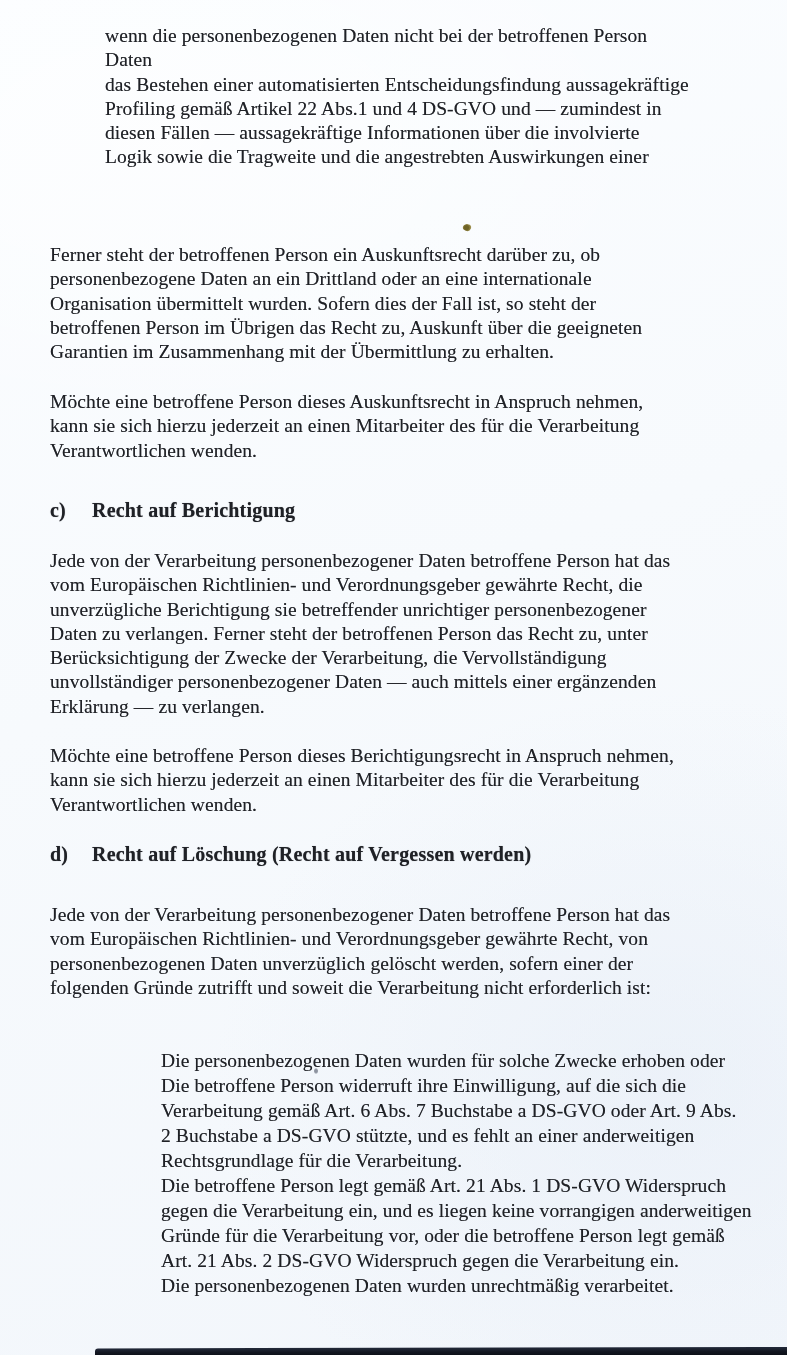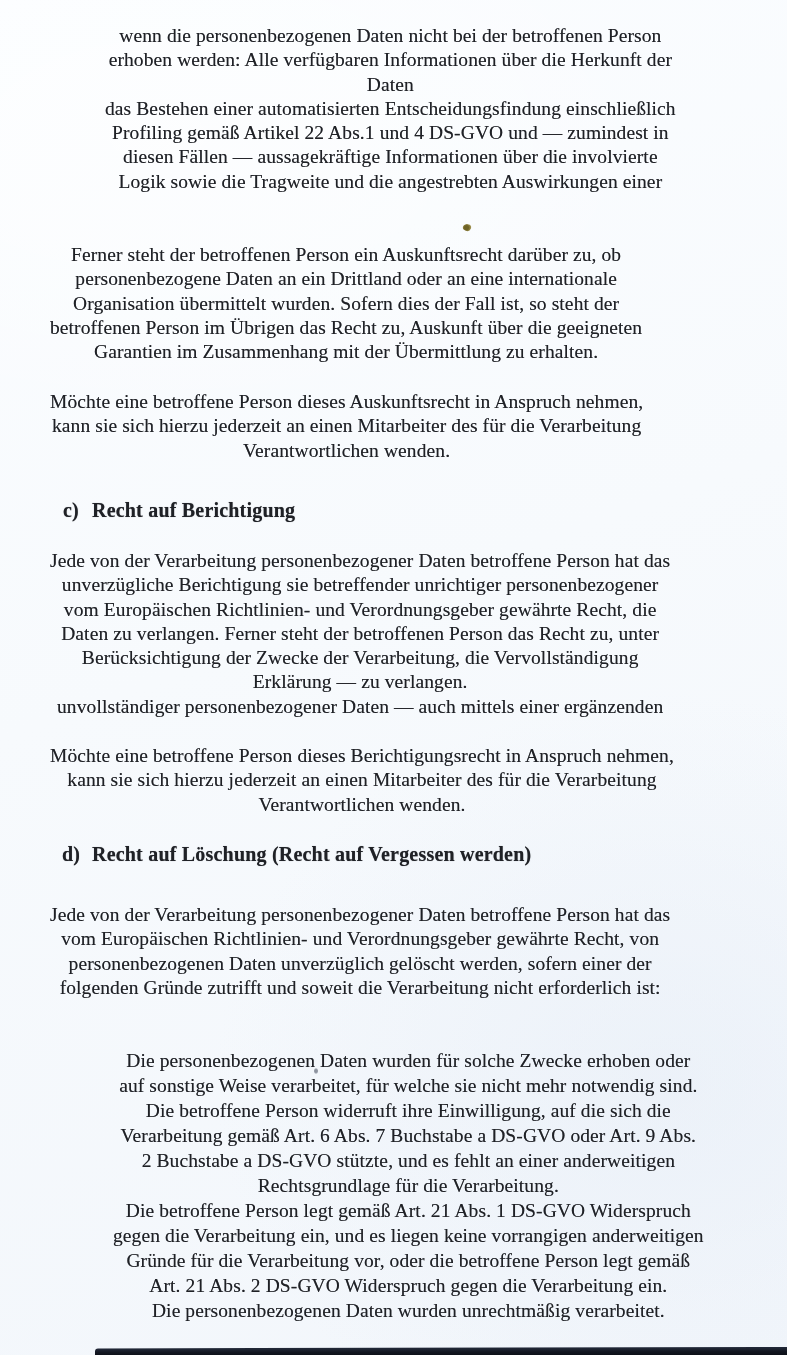--- a/index.html
+++ b/index.html
@@ -5,33 +5,33 @@
   html,body{margin:0;padding:0;}
   body{
     width:787px;height:1355px;overflow:hidden;position:relative;
     background:
       radial-gradient(900px 500px at 20% 10%, rgba(255,255,255,.55), rgba(255,255,255,0) 60%),
       radial-gradient(700px 600px at 85% 80%, rgba(226,234,245,.45), rgba(226,234,245,0) 65%),
       linear-gradient(160deg,#fbfdff 0%,#f7fafd 45%,#f2f6fb 100%);
     font-family:"Liberation Serif","DejaVu Serif",serif;
     color:#1f2126;
   }
-  .page{position:absolute;inset:0;text-align:center;}
+  .page{position:absolute;inset:0;}
   .block{
     position:absolute;
     font-size:19.5px;
     line-height:24.3px;
     white-space:nowrap;
     letter-spacing:.1px;
     text-shadow:0 0 .6px rgba(34,36,42,.55);
   }
   .block .tline{height:24.3px;}
   .indent-a{left:105px;}
   .indent-b{left:113px;line-height:25px;}
-  .indent-b .tline{height:25px;}
+  .indent-b .tline{height:25px;margin-left:48px;}
   .body-left{left:50px;}
   .heading{
     position:absolute;left:50px;
     font-size:20px;font-weight:bold;
     white-space:nowrap;letter-spacing:.2px;
     text-shadow:0 0 .7px rgba(25,27,32,.6);
     display:flex;
   }
   .heading .hlabel{width:42px;flex:0 0 42px;}
   .speck-1{
@@ -53,23 +53,22 @@
     transform-origin:right center;
   }
 </style>
 </head>
 <body>
 
 <div class="page">
 
   <div class="block indent-a" style="top:24px">
       <div class="tline">wenn die personenbezogenen Daten nicht bei der betroffenen Person</div>
-      <div class="tline">erhoben werden: Alle verfügbaren Informationen über die Herkunft der</div>
       <div class="tline">Daten</div>
-      <div class="tline">das Bestehen einer automatisierten Entscheidungsfindung einschließlich</div>
+      <div class="tline">das Bestehen einer automatisierten Entscheidungsfindung aussagekräftige</div>
       <div class="tline">Profiling gemäß Artikel 22 Abs.1 und 4 DS-GVO und — zumindest in</div>
       <div class="tline">diesen Fällen — aussagekräftige Informationen über die involvierte</div>
       <div class="tline">Logik sowie die Tragweite und die angestrebten Auswirkungen einer</div>
     </div>
 
   <div class="block body-left" style="top:243px">
       <div class="tline">Ferner steht der betroffenen Person ein Auskunftsrecht darüber zu, ob</div>
       <div class="tline">personenbezogene Daten an ein Drittland oder an eine internationale</div>
       <div class="tline">Organisation übermittelt wurden. Sofern dies der Fall ist, so steht der</div>
       <div class="tline">betroffenen Person im Übrigen das Recht zu, Auskunft über die geeigneten</div>
@@ -82,26 +81,26 @@
       <div class="tline">Verantwortlichen wenden.</div>
     </div>
 
   <div class="heading" style="top:499px">
     <span class="hlabel">c)</span>
     <span class="htitle">Recht auf Berichtigung</span>
   </div>
 
   <div class="block body-left" style="top:549px">
       <div class="tline">Jede von der Verarbeitung personenbezogener Daten betroffene Person hat das</div>
+      <div class="tline">vom Europäischen Richtlinien- und Verordnungsgeber gewährte Recht, die</div>
       <div class="tline">unverzügliche Berichtigung sie betreffender unrichtiger personenbezogener</div>
-      <div class="tline">vom Europäischen Richtlinien- und Verordnungsgeber gewährte Recht, die</div>
       <div class="tline">Daten zu verlangen. Ferner steht der betroffenen Person das Recht zu, unter</div>
       <div class="tline">Berücksichtigung der Zwecke der Verarbeitung, die Vervollständigung</div>
+      <div class="tline">unvollständiger personenbezogener Daten — auch mittels einer ergänzenden</div>
       <div class="tline">Erklärung — zu verlangen.</div>
-      <div class="tline">unvollständiger personenbezogener Daten — auch mittels einer ergänzenden</div>
     </div>
 
   <div class="block body-left" style="top:744px">
       <div class="tline">Möchte eine betroffene Person dieses Berichtigungsrecht in Anspruch nehmen,</div>
       <div class="tline">kann sie sich hierzu jederzeit an einen Mitarbeiter des für die Verarbeitung</div>
       <div class="tline">Verantwortlichen wenden.</div>
     </div>
 
   <div class="heading" style="top:843px">
     <span class="hlabel">d)</span>
@@ -110,21 +109,20 @@
 
   <div class="block body-left" style="top:903px">
       <div class="tline">Jede von der Verarbeitung personenbezogener Daten betroffene Person hat das</div>
       <div class="tline">vom Europäischen Richtlinien- und Verordnungsgeber gewährte Recht, von</div>
       <div class="tline">personenbezogenen Daten unverzüglich gelöscht werden, sofern einer der</div>
       <div class="tline">folgenden Gründe zutrifft und soweit die Verarbeitung nicht erforderlich ist:</div>
     </div>
 
   <div class="block indent-b" style="top:1048px">
       <div class="tline">Die personenbezogenen Daten wurden für solche Zwecke erhoben oder</div>
-      <div class="tline">auf sonstige Weise verarbeitet, für welche sie nicht mehr notwendig sind.</div>
       <div class="tline">Die betroffene Person widerruft ihre Einwilligung, auf die sich die</div>
       <div class="tline">Verarbeitung gemäß Art. 6 Abs. 7 Buchstabe a DS-GVO oder Art. 9 Abs.</div>
       <div class="tline">2 Buchstabe a DS-GVO stützte, und es fehlt an einer anderweitigen</div>
       <div class="tline">Rechtsgrundlage für die Verarbeitung.</div>
       <div class="tline">Die betroffene Person legt gemäß Art. 21 Abs. 1 DS-GVO Widerspruch</div>
       <div class="tline">gegen die Verarbeitung ein, und es liegen keine vorrangigen anderweitigen</div>
       <div class="tline">Gründe für die Verarbeitung vor, oder die betroffene Person legt gemäß</div>
       <div class="tline">Art. 21 Abs. 2 DS-GVO Widerspruch gegen die Verarbeitung ein.</div>
       <div class="tline">Die personenbezogenen Daten wurden unrechtmäßig verarbeitet.</div>
     </div>

